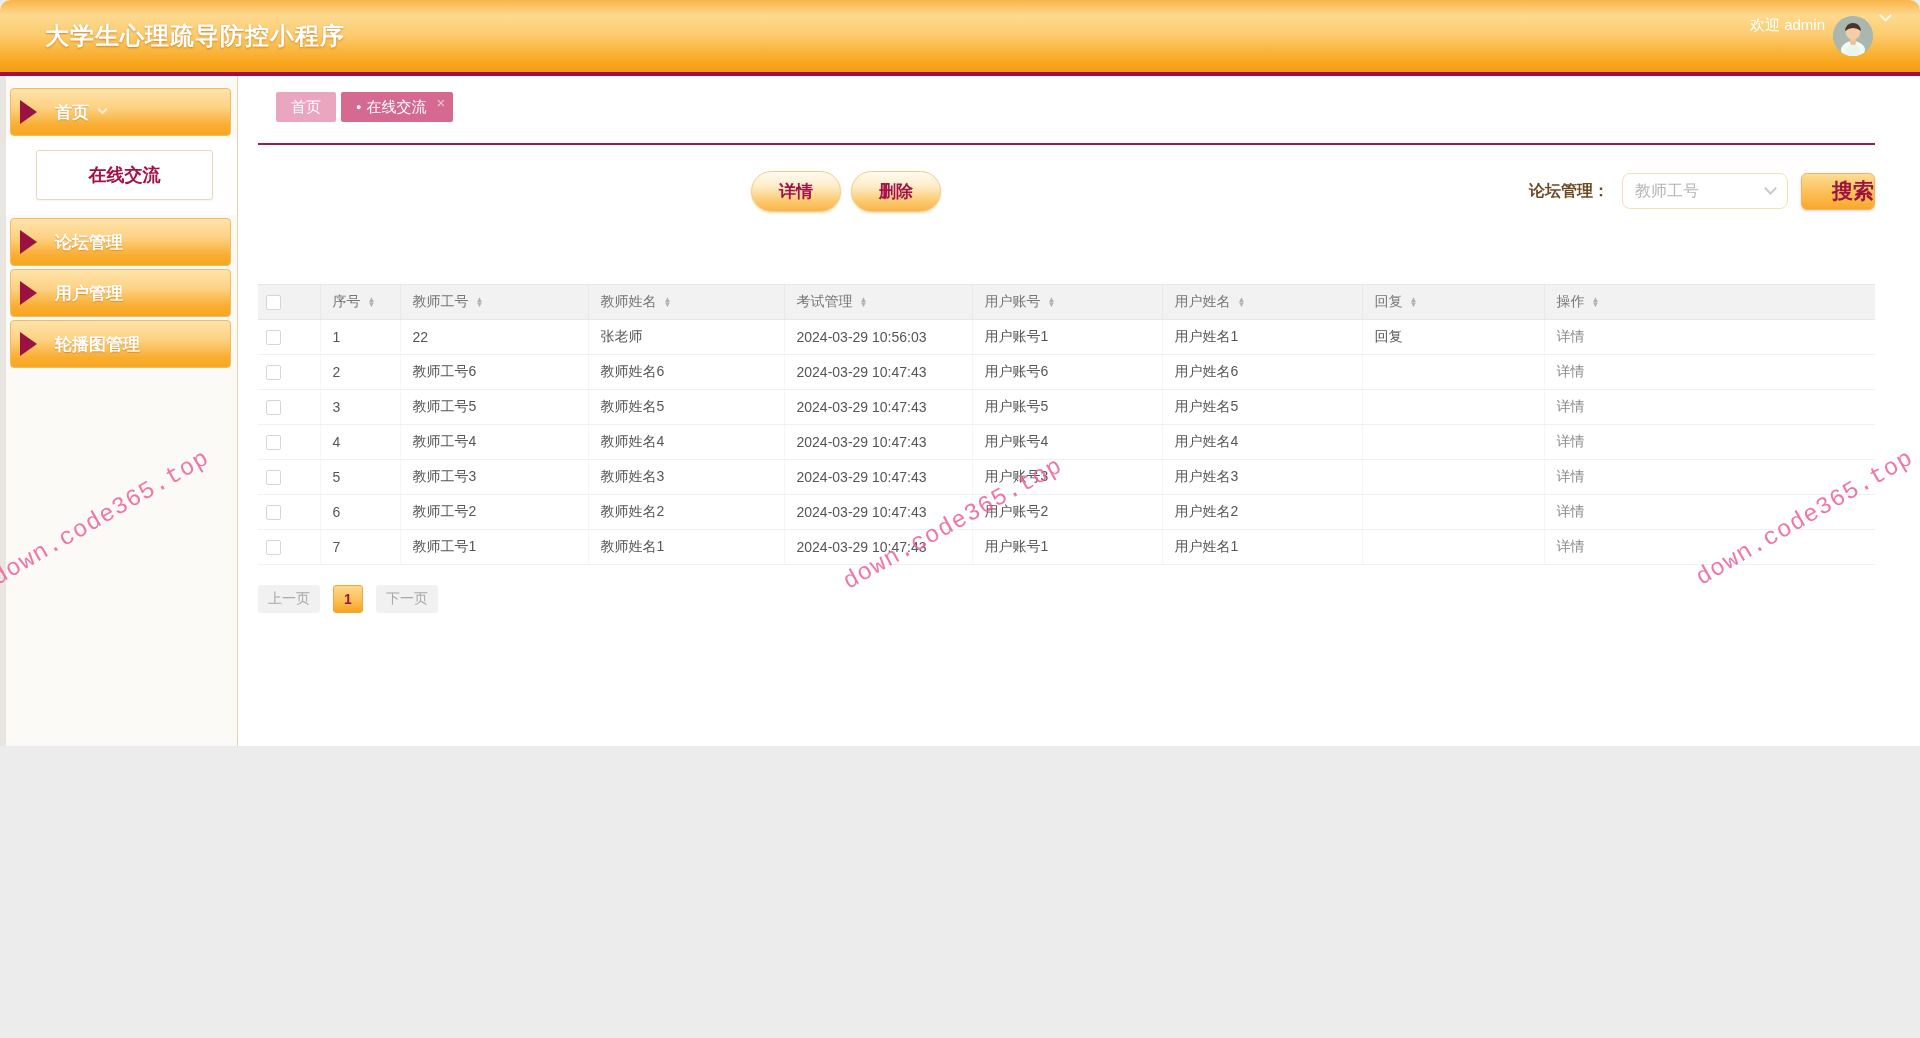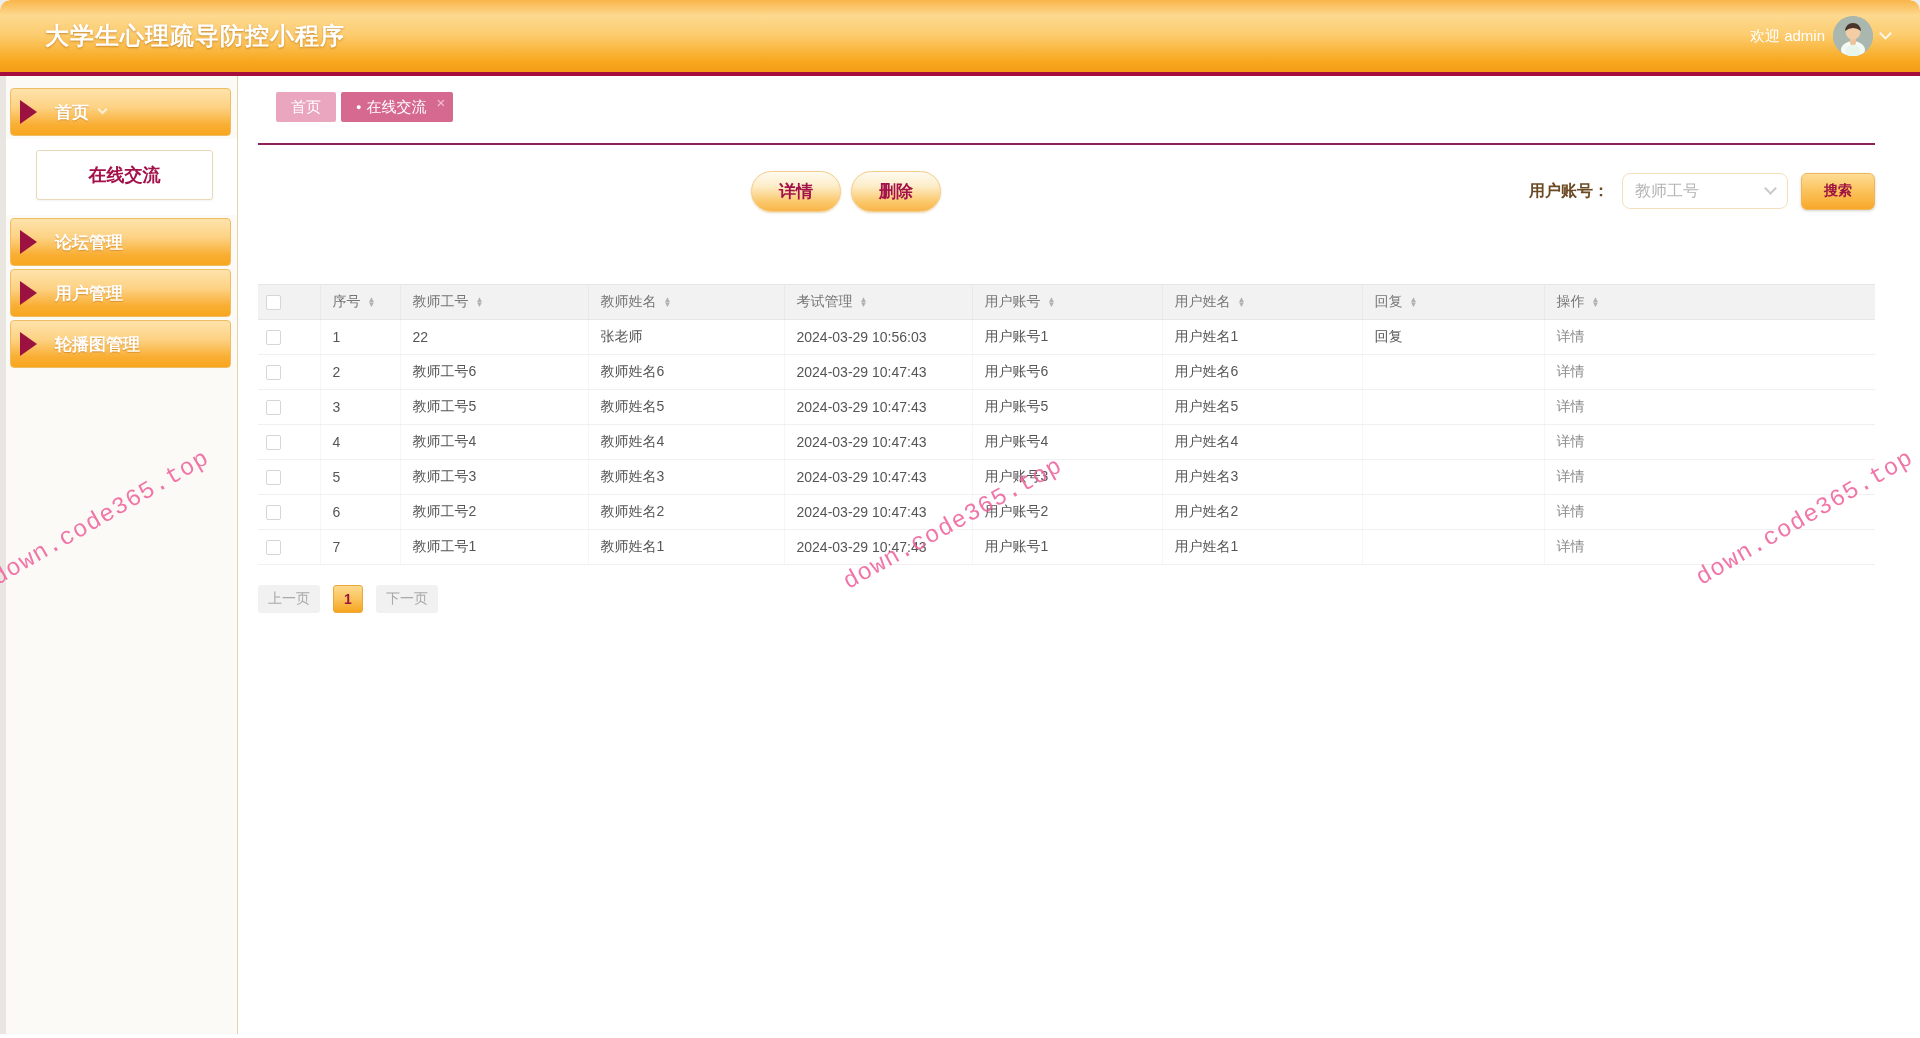--- a/index.html
+++ b/index.html
@@ -1,26 +1,26 @@
 <!DOCTYPE html>
 <html><head>
 <meta charset="utf-8">
 <style>
   * { margin:0; padding:0; box-sizing:border-box; }
   html,body { background:#ececec; font-family:"Liberation Sans","DejaVu Sans",sans-serif; }
-  .app { position:relative; width:1920px; height:1038px; background:#fff; overflow:hidden; border-radius:10px 10px 0 0; }
+  .app { position:relative; width:1920px; height:746px; background:#fff; overflow:hidden; border-radius:10px 10px 0 0; }
 
   
   .topbar {
     height:76px; border-bottom:4px solid #a50d3e; border-radius:10px 10px 0 0;
     background:linear-gradient(180deg,#f9b54a 0%,#fdd98f 22%,#fccc6f 48%,#f8a81f 85%,#f49c15 100%);
     display:flex; align-items:center; justify-content:space-between; padding:0 30px 0 45px;
   }
   .app-title { color:#fff; font-size:24px; font-weight:bold; text-shadow:0 1px 2px rgba(160,90,0,.55); letter-spacing:1px; }
-  .user-area { display:flex; align-items:center; gap:8px; }
+  .user-area { display:flex; align-items:flex-start; gap:8px; }
   .welcome { color:#fff; font-size:15px; }
   .avatar { width:40px; height:40px; border-radius:50%; overflow:hidden; background:#a9b7ae; display:block; }
   .chev { display:inline-block; width:9px; height:9px; border-right:2px solid rgba(255,255,255,.85); border-bottom:2px solid rgba(255,255,255,.85); transform:rotate(45deg); margin-top:-5px; }
   .chev.small { width:7px; height:7px; border-color:rgba(255,255,255,.7); margin-left:10px; }
   .chev-gray { border-color:#c9c9c9; }
 
   
   .page { display:flex; height:958px; }
   .sidebar { width:238px; flex:none; background:#fbfaf7; border-right:1px solid #e7d3a8; border-left:6px solid #e9e6e1; padding-top:12px; }
   .content { flex:1; padding:8px 45px 0 20px; background:#fff; }
@@ -53,21 +53,21 @@
     color:#a3114a; font-weight:bold; font-size:17px; box-shadow:0 1px 2px rgba(200,140,30,.35);
     font-family:inherit;
   }
   .search-group { margin-left:auto; display:flex; align-items:center; gap:13px; }
   .search-label { color:#6b4a23; font-weight:bold; font-size:16px; }
   .select { width:166px; height:36px; border:1px solid #f3e0ba; border-radius:8px; background:#fff; display:flex; align-items:center; justify-content:space-between; padding:0 12px; cursor:pointer; }
   .select .ph { color:#b5b5b5; font-size:16px; }
   .search-btn {
     width:74px; height:37px; border-radius:6px; border:1px solid #f0b75a; cursor:pointer;
     background:linear-gradient(180deg,#fddc96 0%,#fbc45f 45%,#f8a82a 100%);
-    color:#9e1141; font-weight:bold; font-size:14px; box-shadow:0 1px 3px rgba(0,0,0,.18); font-family:Liberation Serif, serif;
+    color:#9e1141; font-weight:bold; font-size:21px; box-shadow:0 1px 3px rgba(0,0,0,.18); font-family:Liberation Serif, serif;text-align:right;
   }
 
   
   table { width:100%; margin-top:72px; border-collapse:collapse; table-layout:fixed; font-size:14px; }
   thead th { background:#f2f2f2; height:35px; color:#757575; font-weight:normal; text-align:left; padding-left:12px; border-top:1px solid #e6e6e6; border-bottom:1px solid #e6e6e6; border-right:1px solid #e9e9e9; }
   thead th:last-child { border-right:none; }
   tbody td { height:35px; border-bottom:1px solid #f0f0f0; border-right:1px solid #f6f6f6; color:#555; padding-left:12px; }
   tbody td:last-child { border-right:none; }
   .th-inner { display:inline-flex; align-items:center; gap:7px; }
   .sorter { display:inline-flex; flex-direction:column; cursor:pointer; }
@@ -154,21 +154,21 @@
       </div>
 
       <div class="divider"></div>
 
       <div class="toolbar">
         <div class="pill-group">
           <button class="pill">详情</button>
           <button class="pill">删除</button>
         </div>
         <div class="search-group">
-          <span class="search-label">用户账号：</span>
+          <span class="search-label">论坛管理：</span>
           <div class="select">
             <span class="ph">教师工号</span>
             <span class="chev chev-gray"></span>
           </div>
           <button class="search-btn">搜索</button>
         </div>
       </div>
 
       <table>
         <colgroup>

